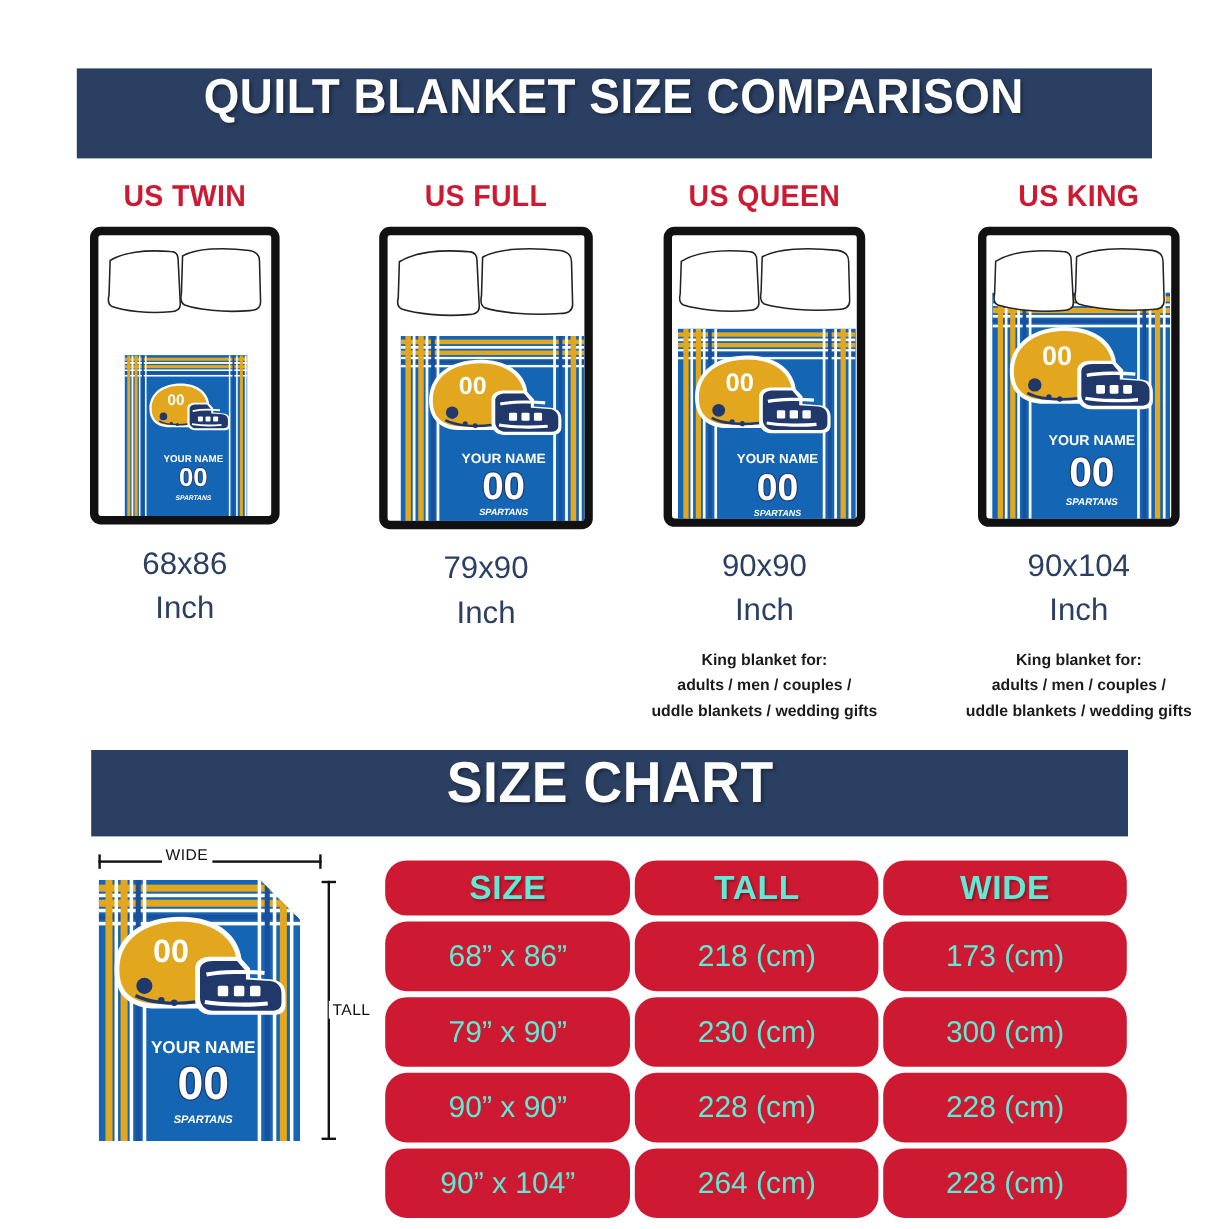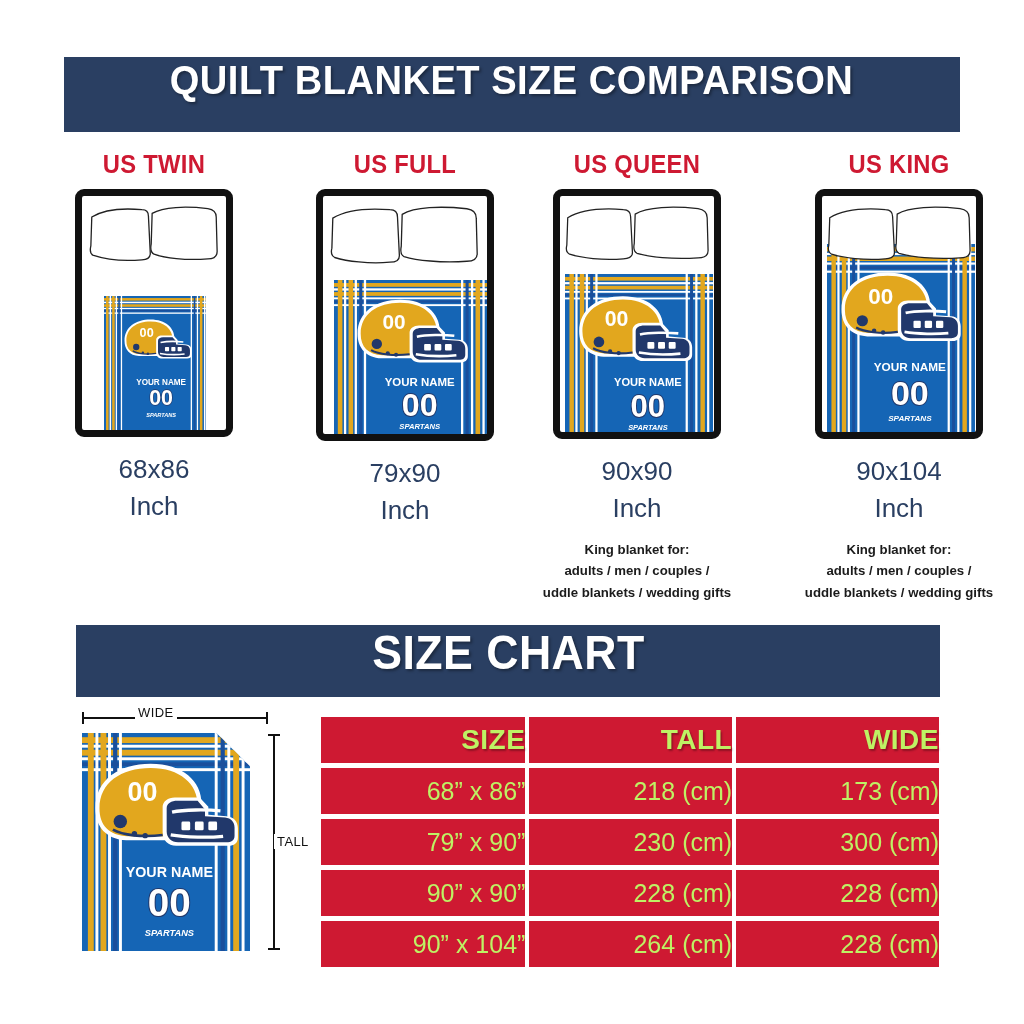--- a/index.html
+++ b/index.html
@@ -84,30 +84,31 @@
 
   
   #size-table {
     position: absolute; left: 317px; top: 712px;
     width: 626px;
     border-collapse: separate;
     border-spacing: 4px 5px;
   }
   #size-table th, #size-table td {
     background: #CE1932;
-    color: #bef264;
-    text-align: right;
+    color: #5eead4;
+    text-align: center;
     font-family: "Liberation Sans", sans-serif;
+    border-radius: 18px;
   }
   #size-table th {
     font-size: 28px; font-weight: 700; height: 46px;
     letter-spacing: .5px;
     text-shadow: 1.5px 1.5px 2px rgba(0,0,0,.3);
   }
-  #size-table td { font-size: 25px; font-weight: 400; height: 46px; }
+  #size-table td { font-size: 25px; font-weight: 400; height: 58px; }
   #size-table col.c1 { width: 210px; }
   #size-table col.c2 { width: 208px; }
   #size-table col.c3 { width: 208px; }
 
   
   #measured { position: absolute; left: 72px; top: 706px; width: 230px; height: 250px; }
   #measured-blanket {
     position: absolute; left: 10px; top: 27px; width: 168px; height: 218px;
     overflow: hidden;
   }

